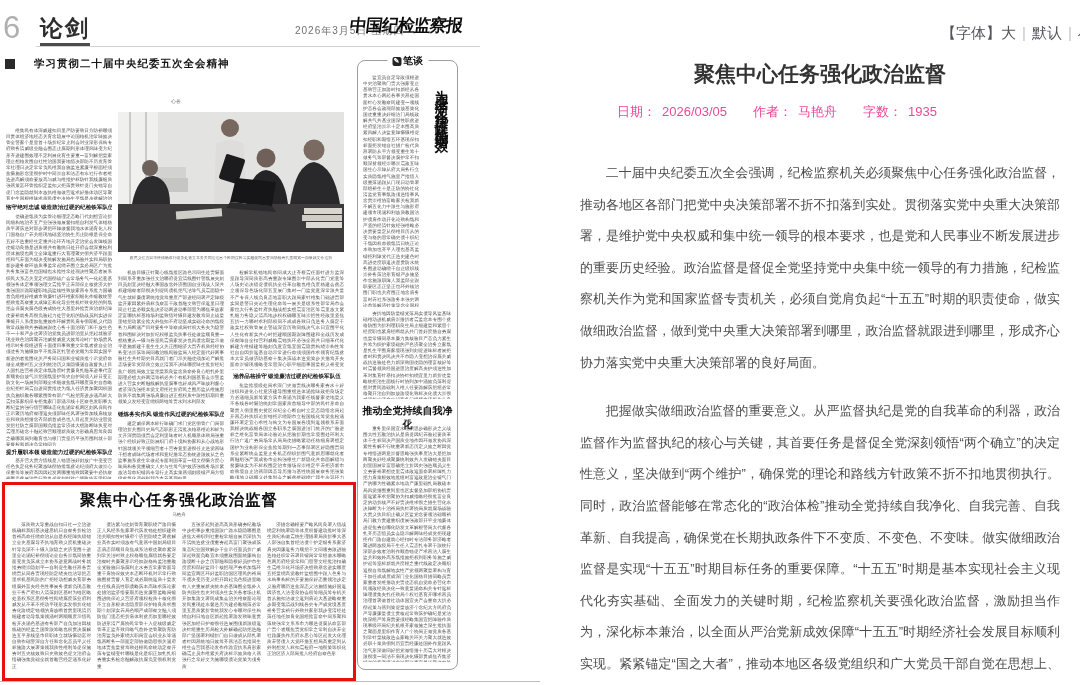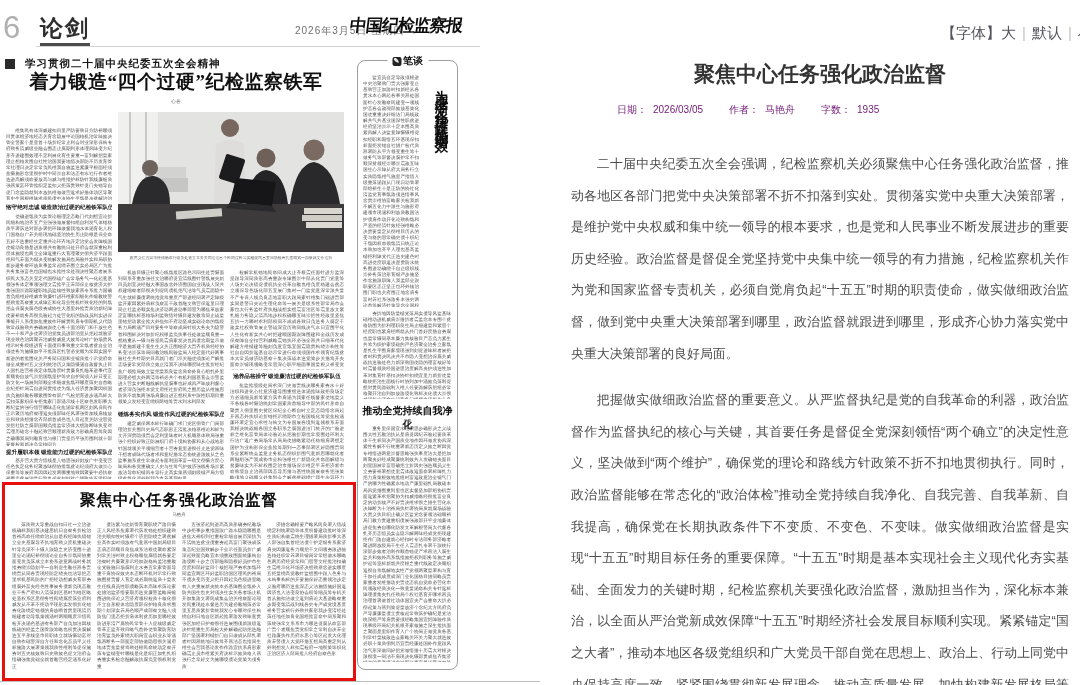--- a/index.html
+++ b/index.html
@@ -22,21 +22,21 @@
 
   
   .np{left:0;top:55px;width:460px;height:630px}
   .np .abs{position:absolute}
   .np-text{font-size:4.6px;line-height:6.15px;color:#4e4e4e;text-align:justify;
            word-break:break-all;overflow:hidden;font-family:"Liberation Serif",serif}
   .np-text.indent{text-indent:2em}
   .sub{font-size:5.6px;line-height:7px;font-weight:bold;color:#161616;text-align:center;
        font-family:"Liberation Serif",serif;white-space:nowrap;overflow:hidden}
   .banner{left:5px;top:2px;font-size:10.5px;font-weight:bold;color:#141414;
-          font-family:"Liberation Serif",serif;letter-spacing:1px;display:flex;align-items:center;gap:10px}
+          font-family:"Liberation Serif",serif;letter-spacing:1px;display:flex;align-items:center;gap:19px}
   .banner .chip{width:10px;height:10px;background:#2a2a2a;display:inline-block}
   .lead-headline{left:6px;top:14px;width:340px;text-align:center;font-size:19px;font-weight:bold;
                  color:#111;font-family:"Liberation Serif",serif;letter-spacing:0.5px}
   .lead-byline{left:6px;top:44px;width:340px;text-align:center;font-size:4.8px;color:#666}
   .photo{left:118px;top:57px;width:226px;height:140px;background:#dcdcdc;overflow:hidden}
   .caption{left:112px;top:201px;width:238px;text-align:center;font-size:3.9px;color:#6a6a6a;line-height:5px;overflow:hidden;height:10px}
 
   
   .hl-box{left:2px;top:427px;width:348px;height:193px;border:3px solid #e8100c;background:#fff}
   .hl-title{position:absolute;left:0;top:5px;width:100%;text-align:center;font-size:15.5px;
@@ -58,47 +58,46 @@
   .a2-title{position:absolute;left:0;top:343px;width:100%;text-align:center;font-size:10px;
             font-weight:bold;color:#101010;font-family:"Liberation Serif",serif}
   .a2-byline{position:absolute;left:0;top:357px;width:100%;text-align:center;font-size:4px;color:#666}
 
   .bottom-rule{left:0;top:681px;width:540px;height:1px;background:#bdbdbd}
 
   
   .reader{left:560px;top:0;width:520px;height:685px;overflow:hidden}
   .r-title{position:absolute;left:0;top:60px;width:100%;text-align:center;font-size:21px;
            font-weight:bold;color:#333}
-  .r-meta{position:absolute;left:57px;top:103px;font-size:10px;color:#701a75;white-space:nowrap}
+  .r-meta{position:absolute;left:57px;top:103px;font-size:13px;color:#ec4899;white-space:nowrap}
   .r-meta .grp{margin-right:26px}
   .r-meta .lbl{margin-right:6px}
   .r-body{position:absolute;left:3px;top:140px;width:514px;font-size:12.9px;line-height:31.6px;
           color:#4c4c4c;text-align:justify}
-  .r-body p{margin:8px;text-indent:2em}
+  .r-body p{margin:17px;text-indent:2em}
   .r-body p + p{margin-top:15px}
 </style>
 </head>
 <body>
 
 <div class="abs page-num">6</div>
 <div class="abs section-name">论剑</div>
 <div class="abs section-bar"></div>
 <div class="abs header-rule"></div>
 <div class="abs issue-date">2026年3月5日 星期四</div>
 <div class="abs masthead">中国纪检监察报</div>
 <div class="abs font-ctl"><span>【字体】</span><span class="opt">大</span><span class="sep">|</span><span class="opt">默认</span><span class="sep">|</span><span class="opt">小</span></div>
 
 <div class="abs np">
 
   <div class="abs banner">
     <span class="chip"></span>
     <span>学习贯彻二十届中央纪委五次全会精神</span>
   </div>
 
-  <div class="abs lead-headline">着力锻造“四个过硬”纪检监察铁军</div>
   <div class="abs lead-byline np-text" style="text-align:center">心各</div>
 
   <div class="abs photo">
     <svg width="226" height="140" viewBox="0 0 226 140">
       <rect x="0" y="0" width="226" height="140" fill="#e3e3e1"></rect>
       <rect x="0" y="0" width="40" height="95" fill="#f0f0ee"></rect>
       <line x1="12" y1="0" x2="12" y2="95" stroke="#c9c9c7" stroke-width="2"></line>
       <line x1="28" y1="0" x2="28" y2="95" stroke="#c9c9c7" stroke-width="2"></line>
       <rect x="38" y="55" width="30" height="22" fill="#d2d2d0"></rect>
       <rect x="36" y="66" width="34" height="14" fill="#c6c6c4"></rect>

